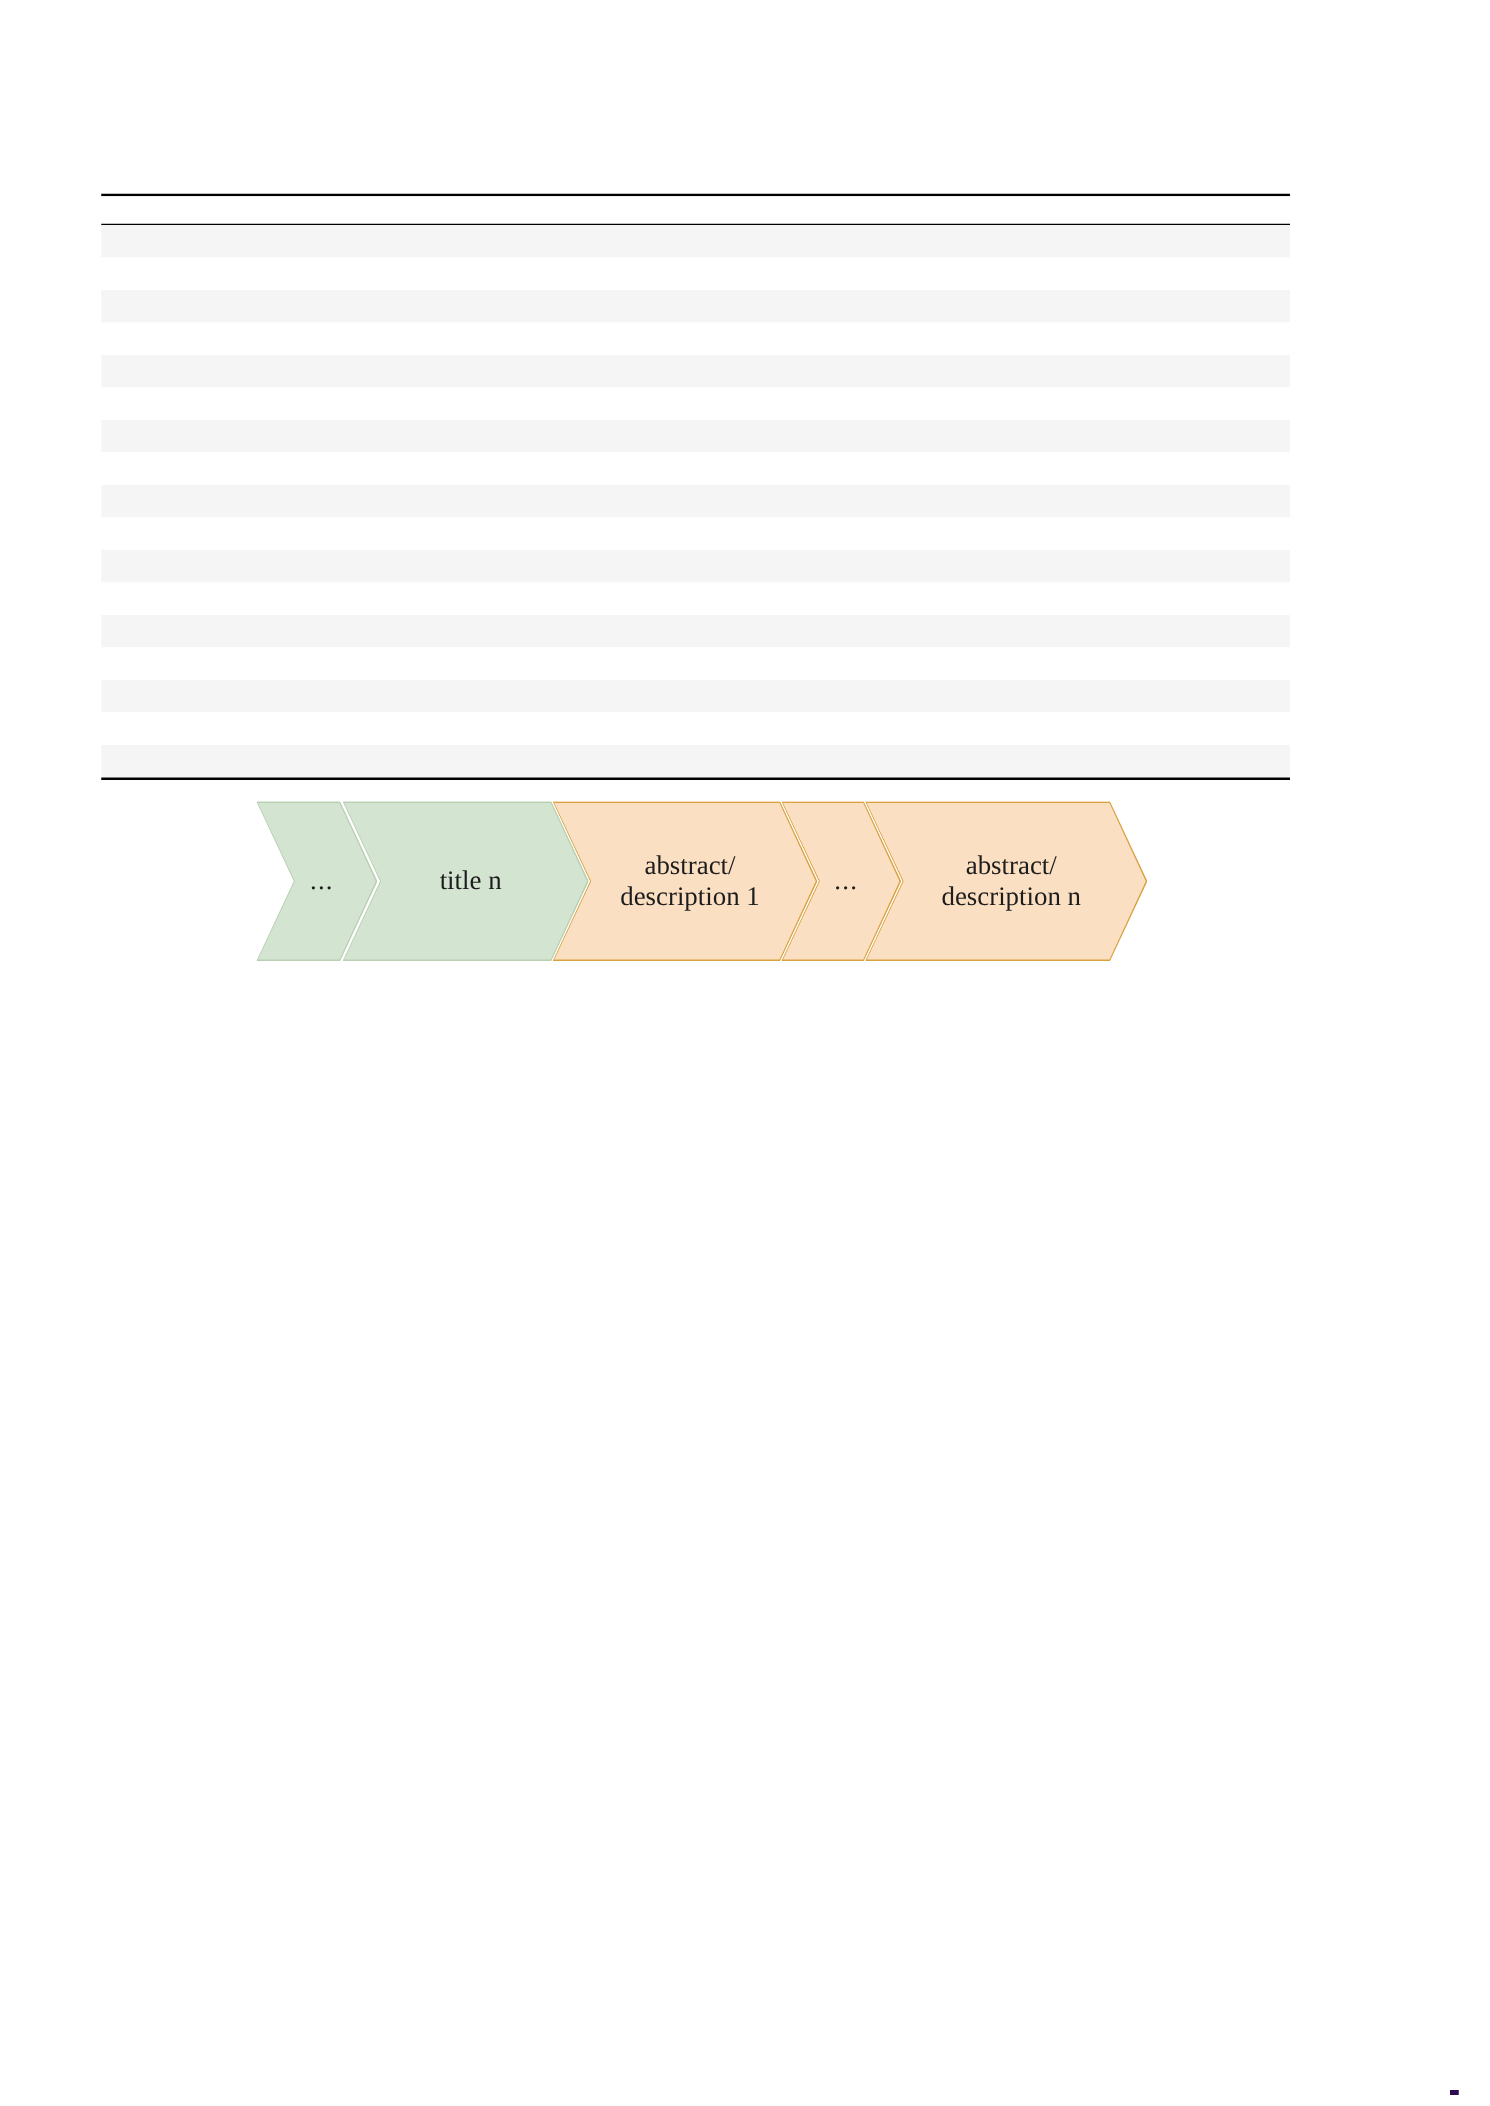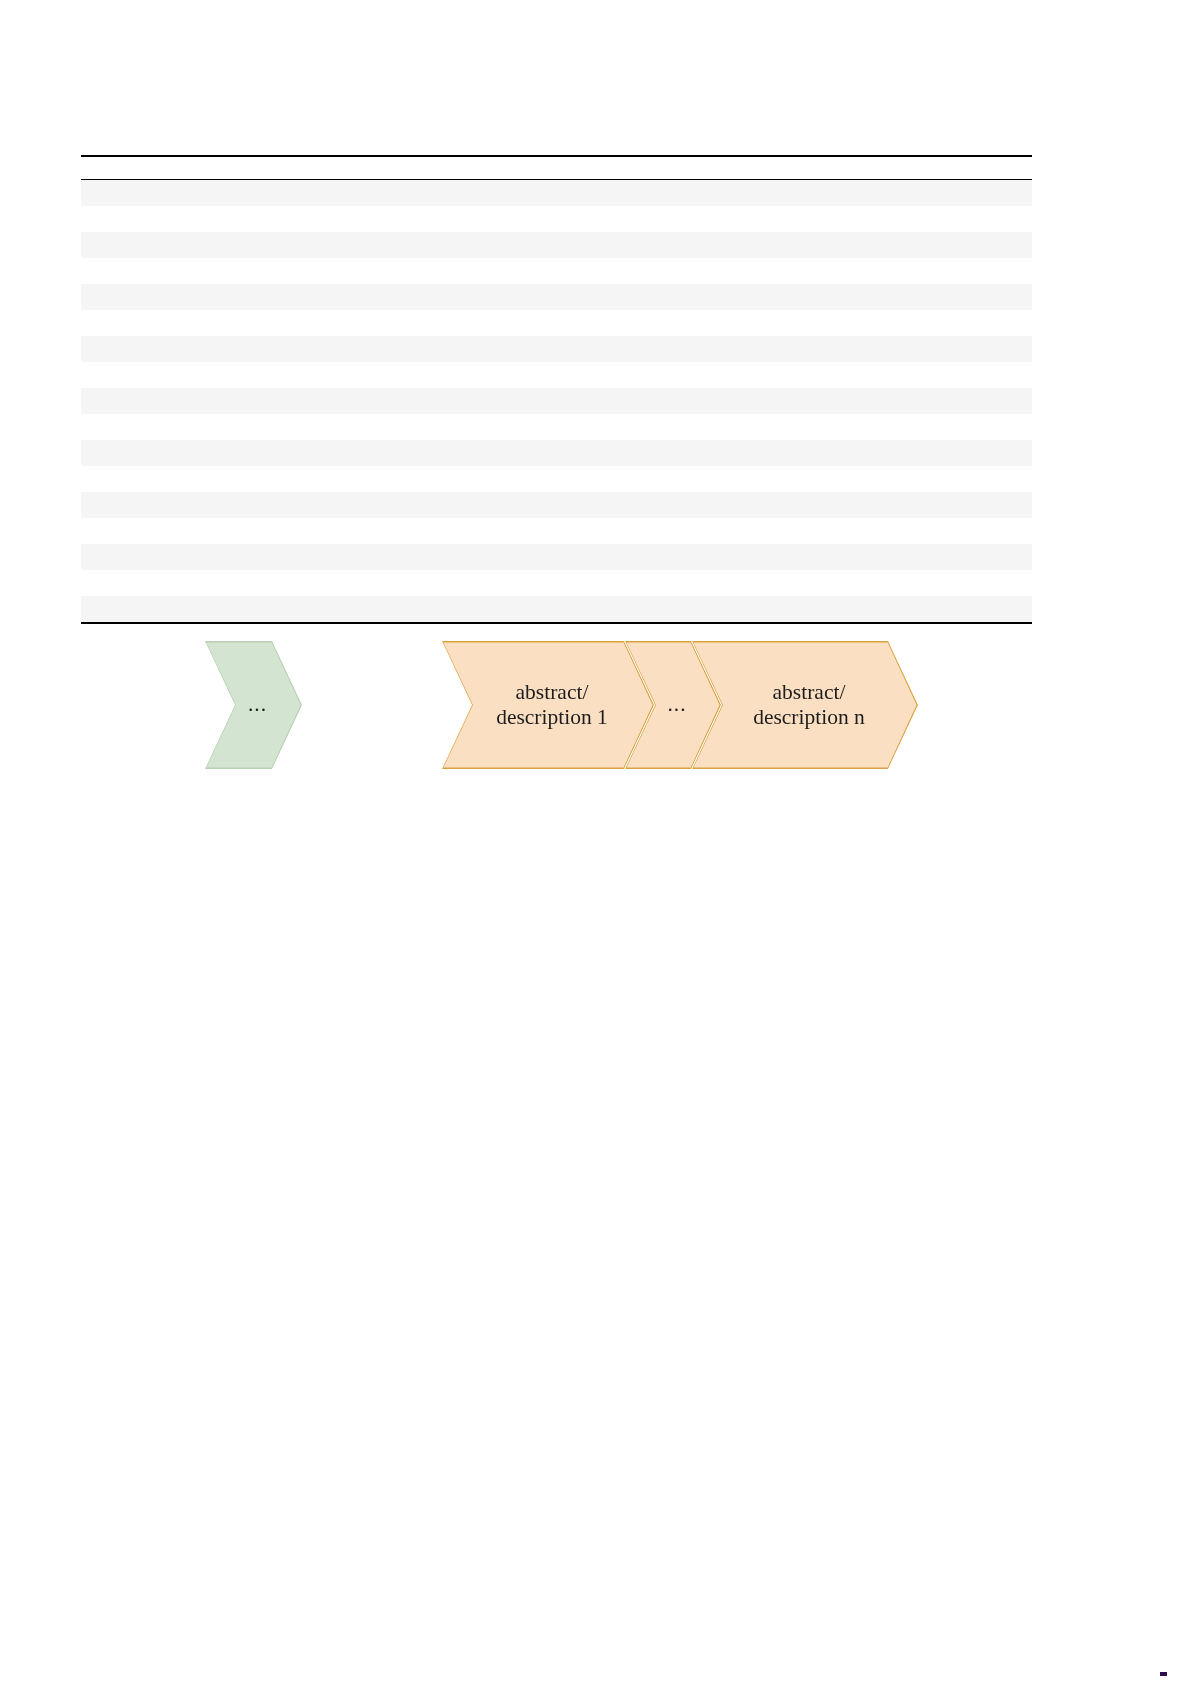--- a/index.html
+++ b/index.html
@@ -168,20 +168,23 @@
         <div class="tbl-row"><span class="cell"></span><span class="cell"></span><span class="cell"></span><span class="cell"></span></div>
         <div class="tbl-row striped"><span class="cell"></span><span class="cell"></span><span class="cell"></span><span class="cell"></span></div>
       </div>
     <div class="rule-bottom"></div>
   </div>
 
   <div class="pipeline" id="pipeline">
       <div class="chev green ellipsis" style="left: 131px; width: 97px; z-index: 9;">
         <div class="chev-inner">...</div>
       </div>
+      <div class="chev green" style="left: 200px; width: 197px; z-index: 8;">
+        <div class="chev-inner">title n</div>
+      </div>
       <div class="chev orange" style="left: 368px; width: 212px; z-index: 7;">
         <div class="chev-inner">abstract/
 description 1</div>
       </div>
       <div class="chev orange ellipsis" style="left: 551px; width: 96px; z-index: 6;">
         <div class="chev-inner">...</div>
       </div>
       <div class="chev orange" style="left: 618px; width: 226px; z-index: 5;">
         <div class="chev-inner">abstract/
 description n</div>

